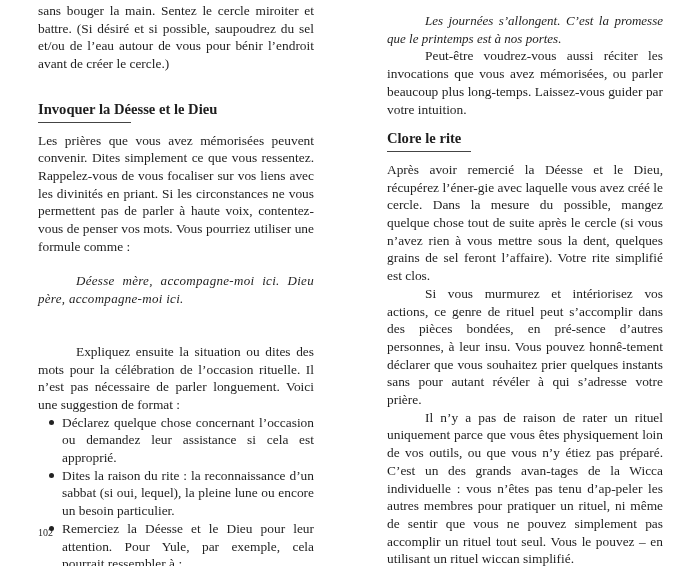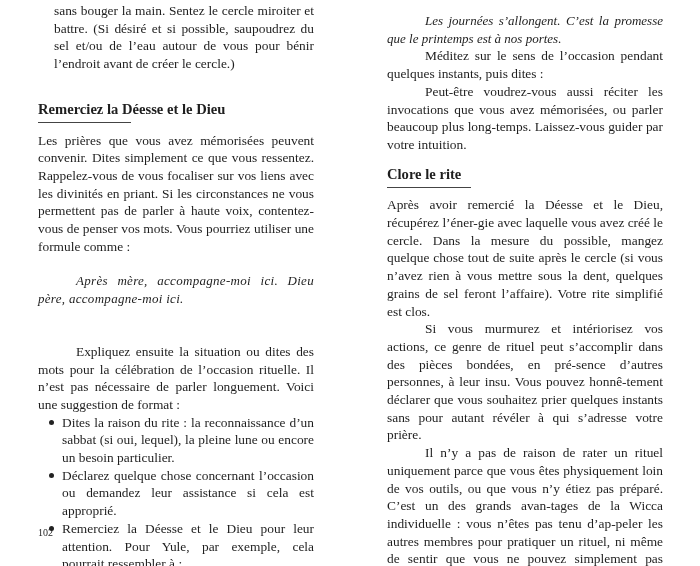--- a/index.html
+++ b/index.html
@@ -36,46 +36,45 @@
   ul.bullets li .dot {
     position: absolute; left: 11px; top: 6px; width: 5px; height: 5px;
     border-radius: 50%; background: #222;
   }
   .page-number { position: absolute; left: 38px; top: 527px; font-size: 10px; }
 </style>
 </head>
 <body>
 
 <div class="page left">
-  <p style="margin-top:2px;margin-left:16px;">sans bouger la main. Sentez le cercle miroiter et battre. (Si désiré et si possible, saupoudrez du sel et/ou de l’eau autour de vous pour bénir l’endroit avant de créer le cercle.)</p>
+  <p style="margin-top:2px;">sans bouger la main. Sentez le cercle miroiter et battre. (Si désiré et si possible, saupoudrez du sel et/ou de l’eau autour de vous pour bénir l’endroit avant de créer le cercle.)</p>
 
   <div class="heading-wrap" style="margin-top:27px;">
-    <h2 class="heading">Remerciez la Déesse et le Dieu</h2>
+    <h2 class="heading">Invoquer la Déesse et le Dieu</h2>
     <div class="underline" style="top:22px; width:93px;"></div>
   </div>
 
   <p style="margin-top:13px;">Les prières que vous avez mémorisées peuvent convenir. Dites simplement ce que vous ressentez. Rappelez-vous de vous focaliser sur vos liens avec les divinités en priant. Si les circonstances ne vous permettent pas de parler à haute voix, contentez-vous de penser vos mots. Vous pourriez utiliser une formule comme :</p>
 
-  <p class="it indent" style="margin-top:17px; letter-spacing:0.3px;">Après mère, accompagne-moi ici. Dieu père, accompagne-moi ici.</p>
+  <p class="it indent" style="margin-top:17px; letter-spacing:0.3px;">Déesse mère, accompagne-moi ici. Dieu père, accompagne-moi ici.</p>
 
   <p class="indent" style="margin-top:35px;">Expliquez ensuite la situation ou dites des mots pour la célébration de l’occasion rituelle. Il n’est pas nécessaire de parler longuement. Voici une suggestion de format :</p>
 
   <ul class="bullets">
+    <li><span class="dot"></span><span>Déclarez quelque chose concernant l’occasion ou demandez leur assistance si cela est approprié.</span></li>
     <li><span class="dot"></span><span>Dites la raison du rite : la reconnaissance d’un sabbat (si oui, lequel), la pleine lune ou encore un besoin particulier.</span></li>
-    <li><span class="dot"></span><span>Déclarez quelque chose concernant l’occasion ou demandez leur assistance si cela est approprié.</span></li>
     <li><span class="dot"></span><span>Remerciez la Déesse et le Dieu pour leur attention. Pour Yule, par exemple, cela pourrait ressembler à :</span></li>
   </ul>
 
 </div>
 
 <div class="page-number">102</div>
 
 <div class="page right">
   <p class="it indent" style="margin-top:12px;">Les journées s’allongent. C’est la promesse que le printemps est à nos portes.</p>
-  <p class="indent">Méditez sur le sens de l’occasion pendant quelques instants, puis dites :</p>
   <p class="indent">Peut-être voudrez-vous aussi réciter les invocations que vous avez mémorisées, ou parler beaucoup plus long-temps. Laissez-vous guider par votre intuition.</p>
 
   <div class="heading-wrap" style="margin-top:11px;">
     <h2 class="heading">Clore le rite</h2>
     <div class="underline" style="top:22px; width:84px;"></div>
   </div>
 
   <p style="margin-top:13px;">Après avoir remercié la Déesse et le Dieu, récupérez l’éner-gie avec laquelle vous avez créé le cercle. Dans la mesure du possible, mangez quelque chose tout de suite après le cercle (si vous n’avez rien à vous mettre sous la dent, quelques grains de sel feront l’affaire). Votre rite simplifié est clos.</p>
   <p class="indent">Si vous murmurez et intériorisez vos actions, ce genre de rituel peut s’accomplir dans des pièces bondées, en pré-sence d’autres personnes, à leur insu. Vous pouvez honnê-tement déclarer que vous souhaitez prier quelques instants sans pour autant révéler à qui s’adresse votre prière.</p>
   <p class="indent">Il n’y a pas de raison de rater un rituel uniquement parce que vous êtes physiquement loin de vos outils, ou que vous n’y étiez pas préparé. C’est un des grands avan-tages de la Wicca individuelle : vous n’êtes pas tenu d’ap-peler les autres membres pour pratiquer un rituel, ni même de sentir que vous ne pouvez simplement pas accomplir un rituel tout seul. Vous le pouvez – en utilisant un rituel wiccan simplifié.</p>

